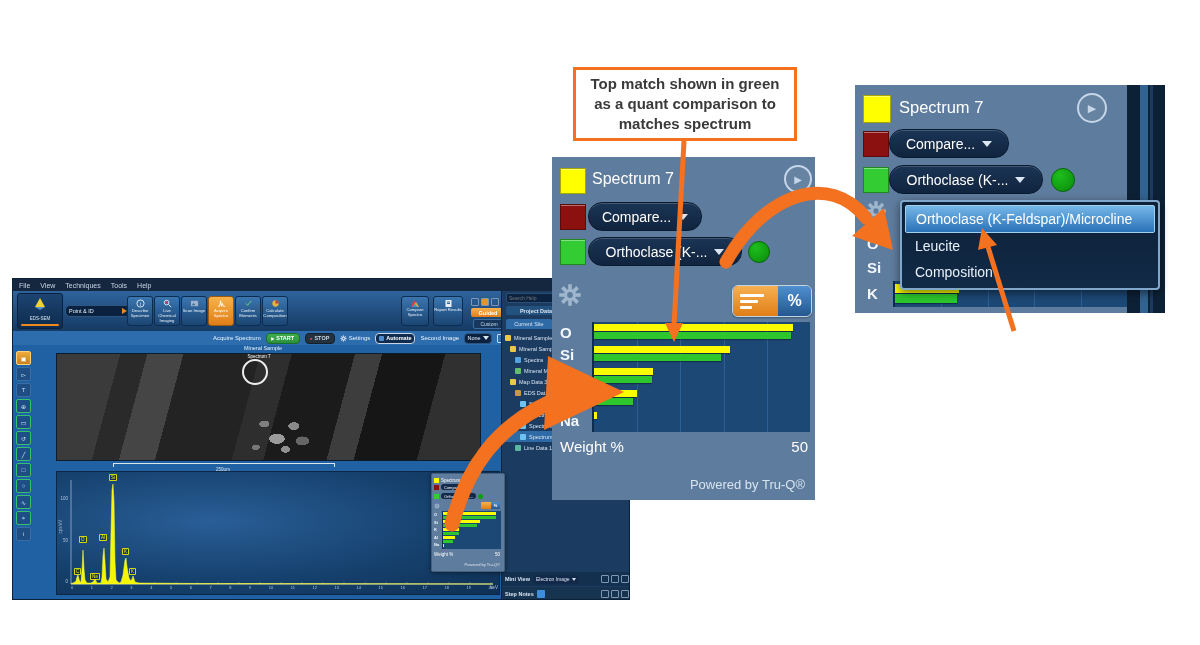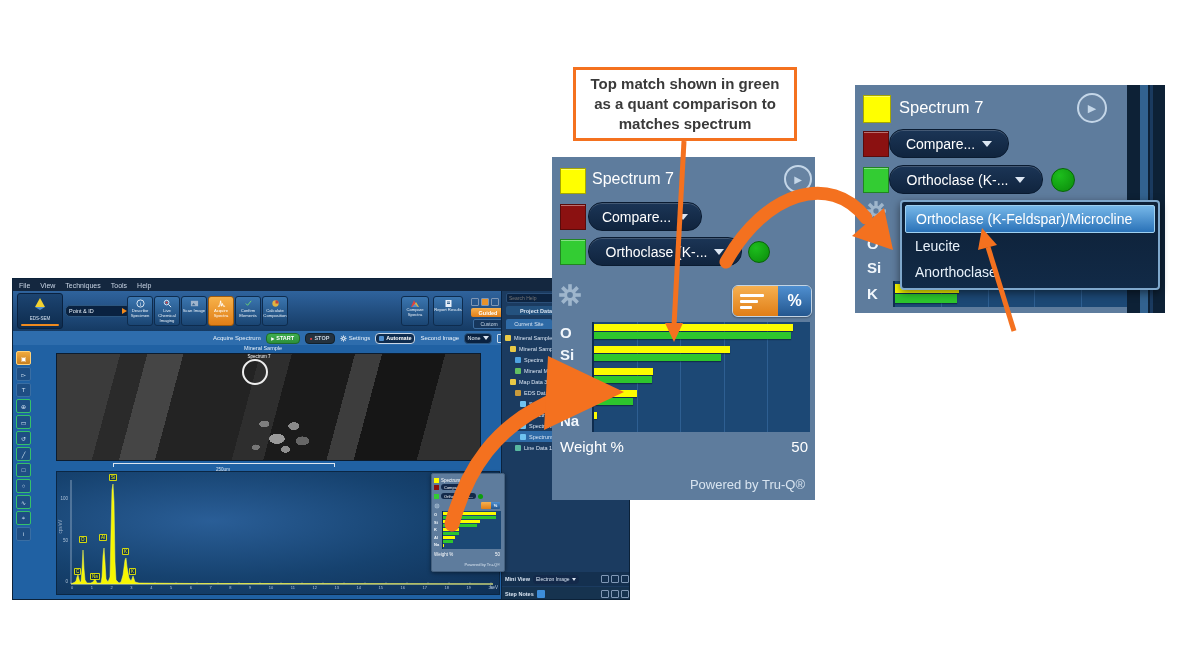--- a/index.html
+++ b/index.html
@@ -591,21 +591,21 @@
     </div>
 
     <div class="ddown" style="left:45px;top:115px;width:250px;">
       <div class="dditem sel">
           <span>Orthoclase (K-Feldspar)/Microcline</span>
         </div>
       <div class="dditem">
           <span>Leucite</span>
         </div>
       <div class="dditem">
-          <span>Anorthoclase</span>
+          <span>Composition</span>
         </div>
     </div>
   </div>
 
   <div class="callout" style="left:573px;top:67px;width:224px;height:74px;">
     <span>Top match shown in green as a quant comparison to matches spectrum</span>
   </div>
 
   <svg class="abs" style="left:0;top:0;pointer-events:none;" width="1200" height="645" viewBox="0 0 1200 645">
 

